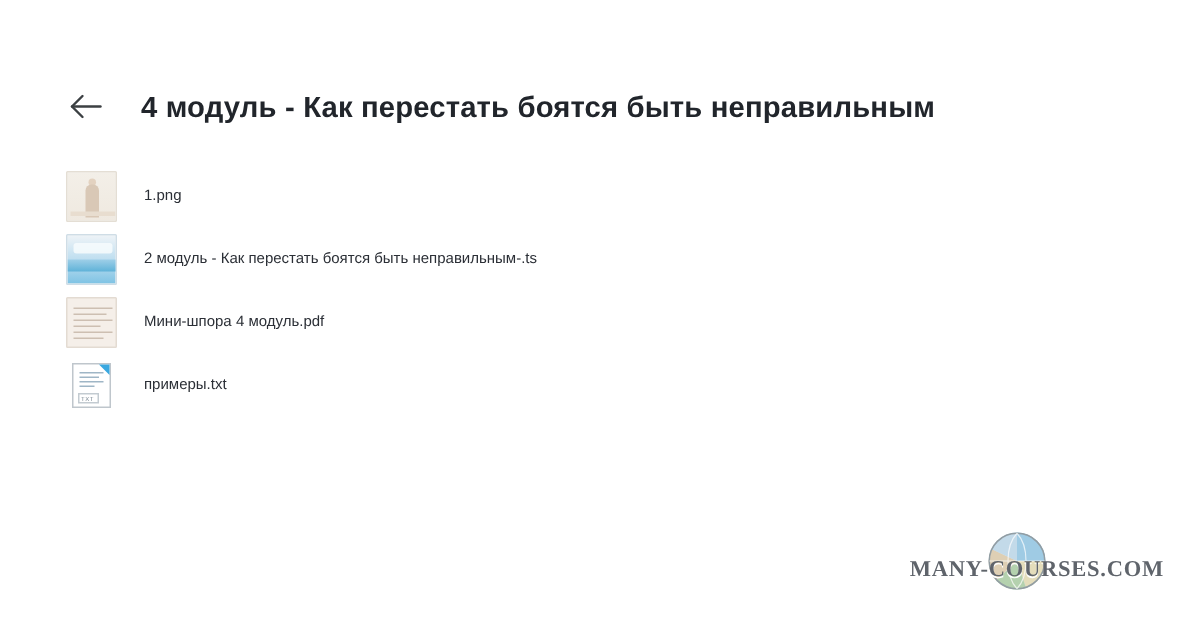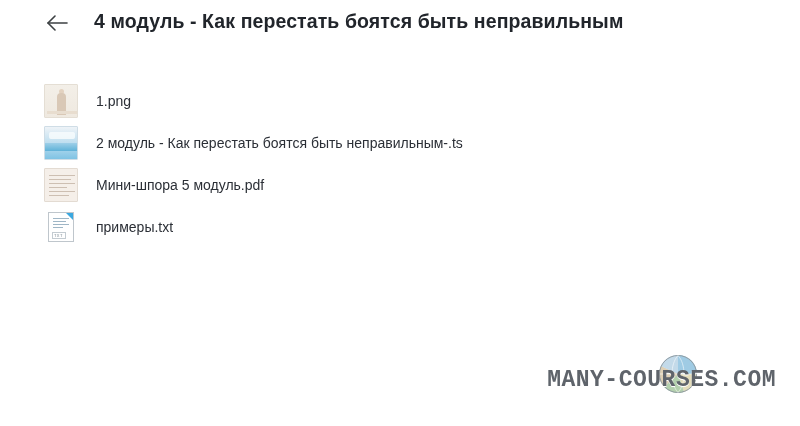--- a/index.html
+++ b/index.html
@@ -16,22 +16,22 @@
   }
   .page {
     width: 800px;
     height: 426px;
     position: relative;
     background: #ffffff;
   }
   
   .header {
     display: flex;
-    align-items: flex-start;
-    padding: 10px 0 0 44px;
+    align-items: flex-end;
+    padding: 40px 0 0 44px;
     height: 44px;
   }
   .back-btn {
     width: 26px;
     height: 26px;
     display: flex;
     align-items: center;
     justify-content: center;
     cursor: pointer;
     flex: 0 0 auto;
@@ -60,21 +60,21 @@
   .thumb {
     width: 34px;
     height: 34px;
     flex: 0 0 auto;
     position: relative;
     overflow: hidden;
     border-radius: 1px;
   }
   .file-name {
     margin-left: 18px;
-    font-size: 14px;
+    font-size: 10px;
     color: #2b2f36;
     white-space: nowrap;
   }
 
   
   .th-png {
     background: linear-gradient(180deg,#f3efe8 0%,#efe9e0 100%);
     border: 1px solid #e4ded4;
     box-sizing: border-box;
   }
@@ -195,23 +195,23 @@
   
   .watermark {
     position: absolute;
     right: 24px;
     bottom: 26px;
     display: flex;
     align-items: center;
     height: 40px;
   }
   .wm-text {
-    font-family: Liberation Mono, monospace;
+    font-family: Liberation Serif, serif;
     font-weight: bold;
-    font-size: 23px;
+    font-size: 15px;
     color: #5f646b;
     letter-spacing: 0.5px;
     position: relative;
     z-index: 1;
     text-shadow: 0 1px 0 #ffffff;
   }
   .wm-globe {
     position: absolute;
     right: 78px;
     bottom: 6px;
@@ -261,21 +261,21 @@
 
     <div class="file-row">
       <div class="thumb th-pdf">
         <div class="tl" style="top:6px"></div>
         <div class="tl" style="top:10px;width:22px"></div>
         <div class="tl" style="top:14px"></div>
         <div class="tl" style="top:18px;width:18px"></div>
         <div class="tl" style="top:22px"></div>
         <div class="tl" style="top:26px;width:20px"></div>
       </div>
-      <div class="file-name">Мини-шпора 5 модуль.pdf</div>
+      <div class="file-name">Мини-шпора 4 модуль.pdf</div>
     </div>
 
 
     <div class="file-row">
       <div class="thumb th-txt">
         <div class="doc">
           <div class="corner"></div>
           <div class="lines">
             <i style="width:16px"></i>
               <i style="width:13px"></i>

